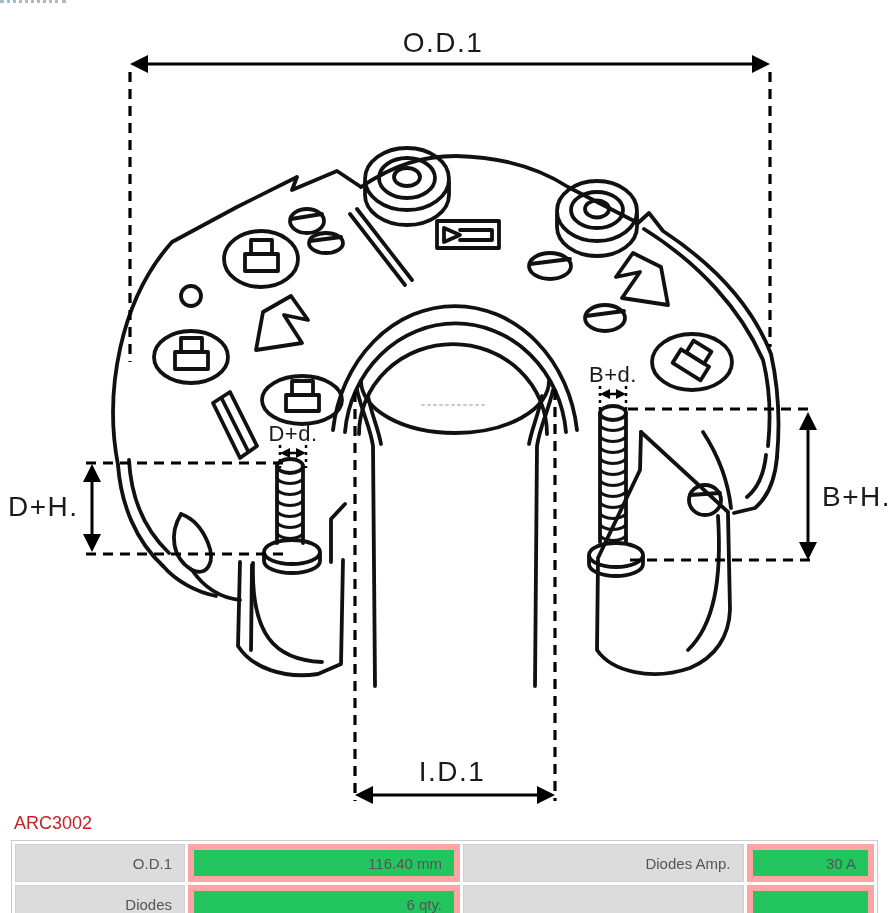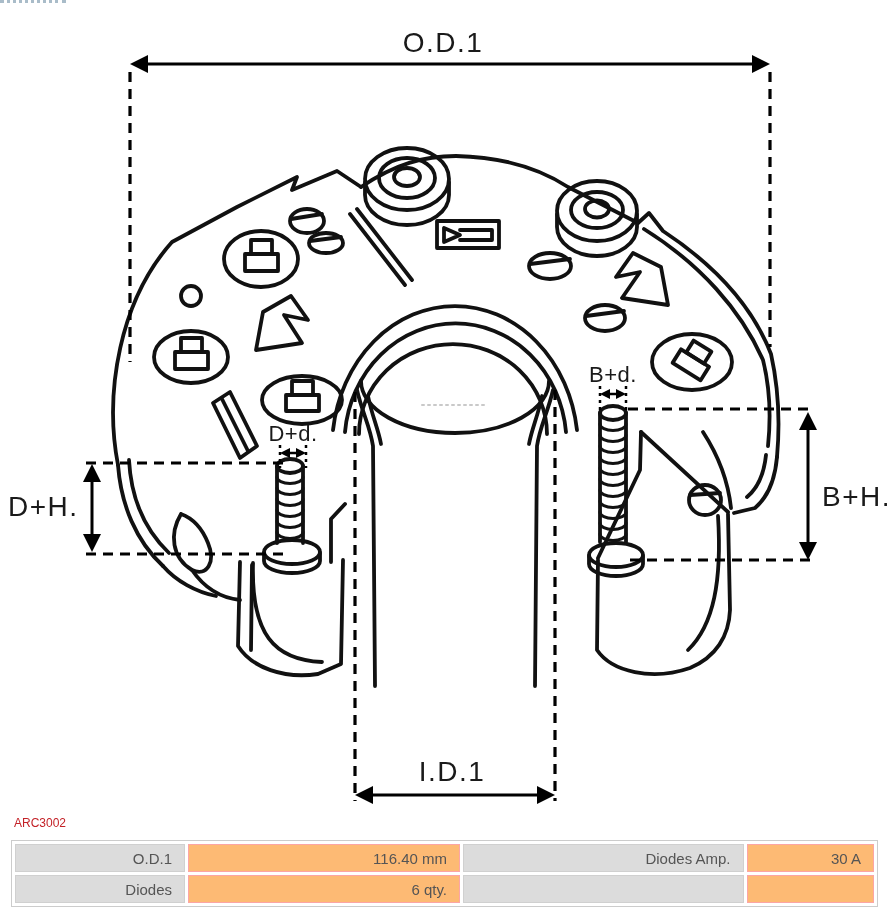--- a/index.html
+++ b/index.html
@@ -16,34 +16,34 @@
   .dim-label{
     font-family:"Liberation Sans",sans-serif;font-size:28px;fill:#1a1a1a;
     letter-spacing:1.5px;font-weight:400;
   }
   .dim-label-sm{
     font-family:"Liberation Sans",sans-serif;font-size:22px;fill:#1a1a1a;
     letter-spacing:0.5px;font-weight:400;
   }
   .product-code{
     position:absolute;left:14px;top:811px;
-    font-size:12px;color:#c32127;text-decoration:none;line-height:24px;
+    font-size:18px;color:#c32127;text-decoration:none;line-height:24px;
   }
   table.spec{
     position:absolute;left:11px;top:840px;width:867px;
     border:1px solid #cccccc;border-spacing:3px;background:#ffffff;
     table-layout:fixed;
   }
   table.spec td{
     height:26px;padding:0 12px 0 4px;font-size:15px;color:#555555;
     text-align:right;vertical-align:middle;white-space:nowrap;
     overflow:hidden;
   }
   td.lbl{background:#dcdcdc;border:1px solid #d0d0d0;}
-  td.val{background:#fdba74;border:1px solid #fca5a5;}
+  td.val{background:#22c55e;border:6px solid #fca5a5;}
   col.c1{width:20%;} col.c2{width:32%;} col.c3{width:33%;} col.c4{width:15%;}
 </style>
 </head>
 <body>
 
 <div class="logo-artifact"></div>
 
 <div class="diagram-wrap">
 <svg viewBox="0 0 890 810" width="890" height="810">
 

